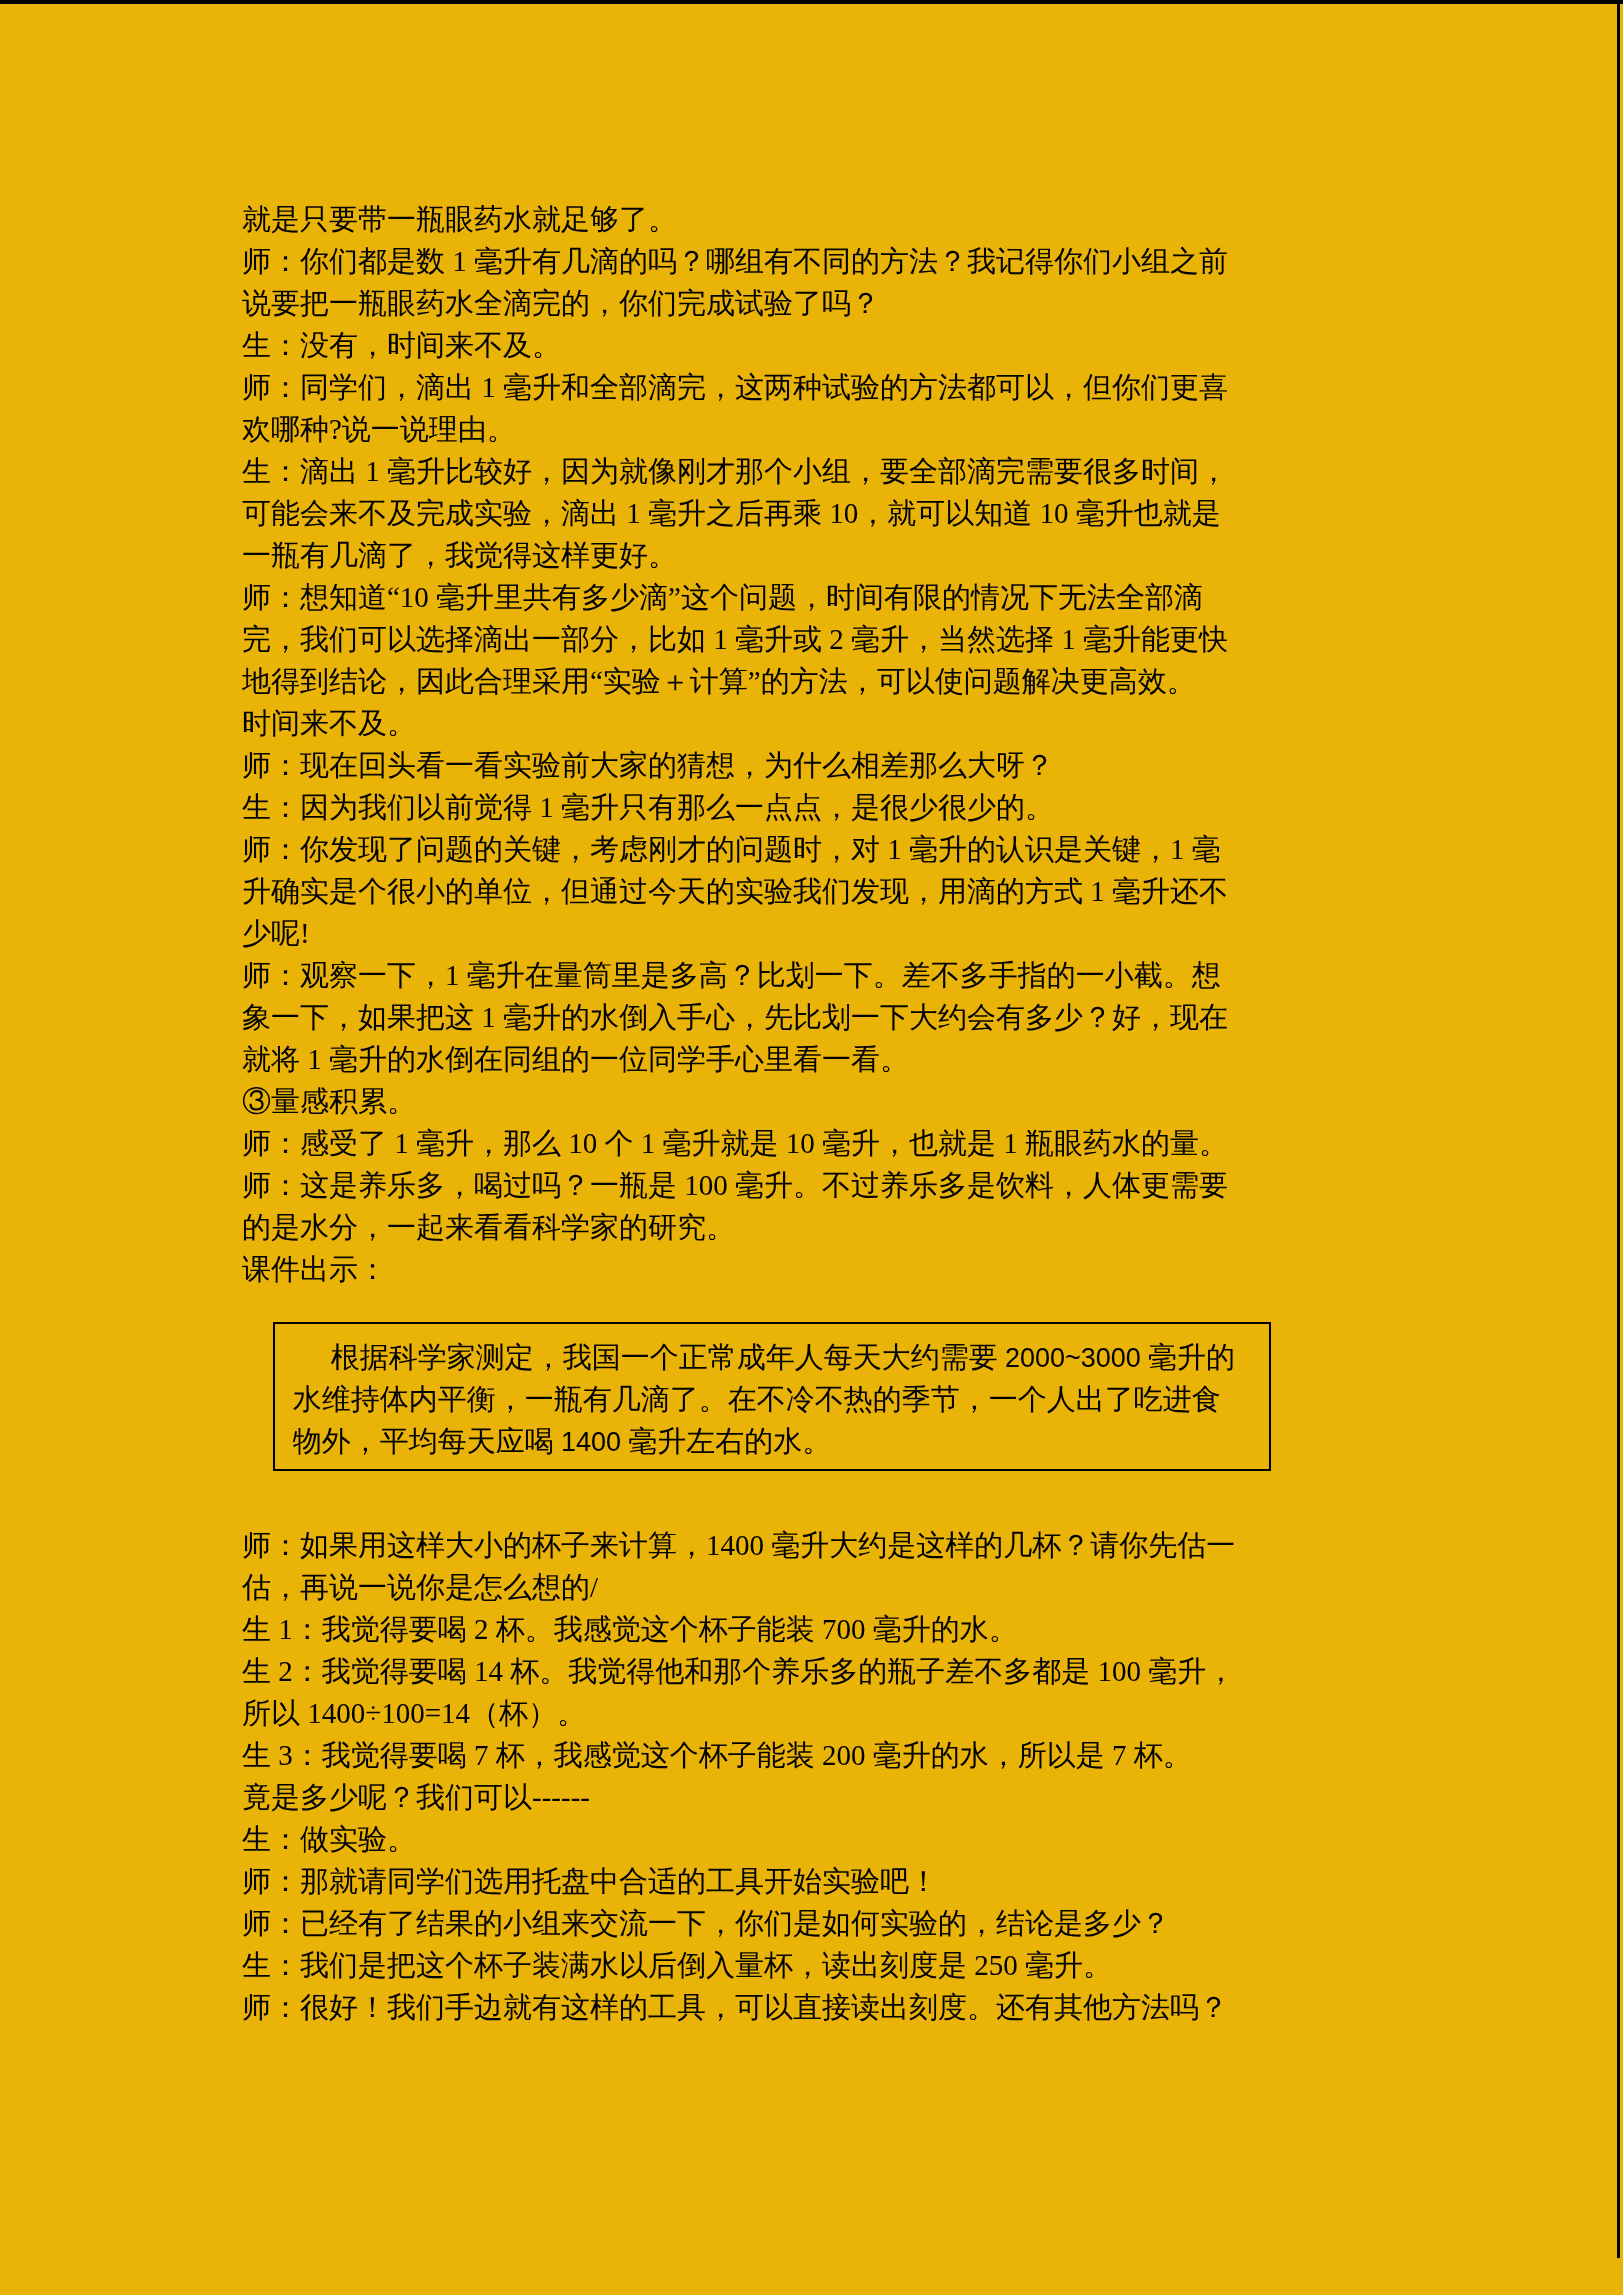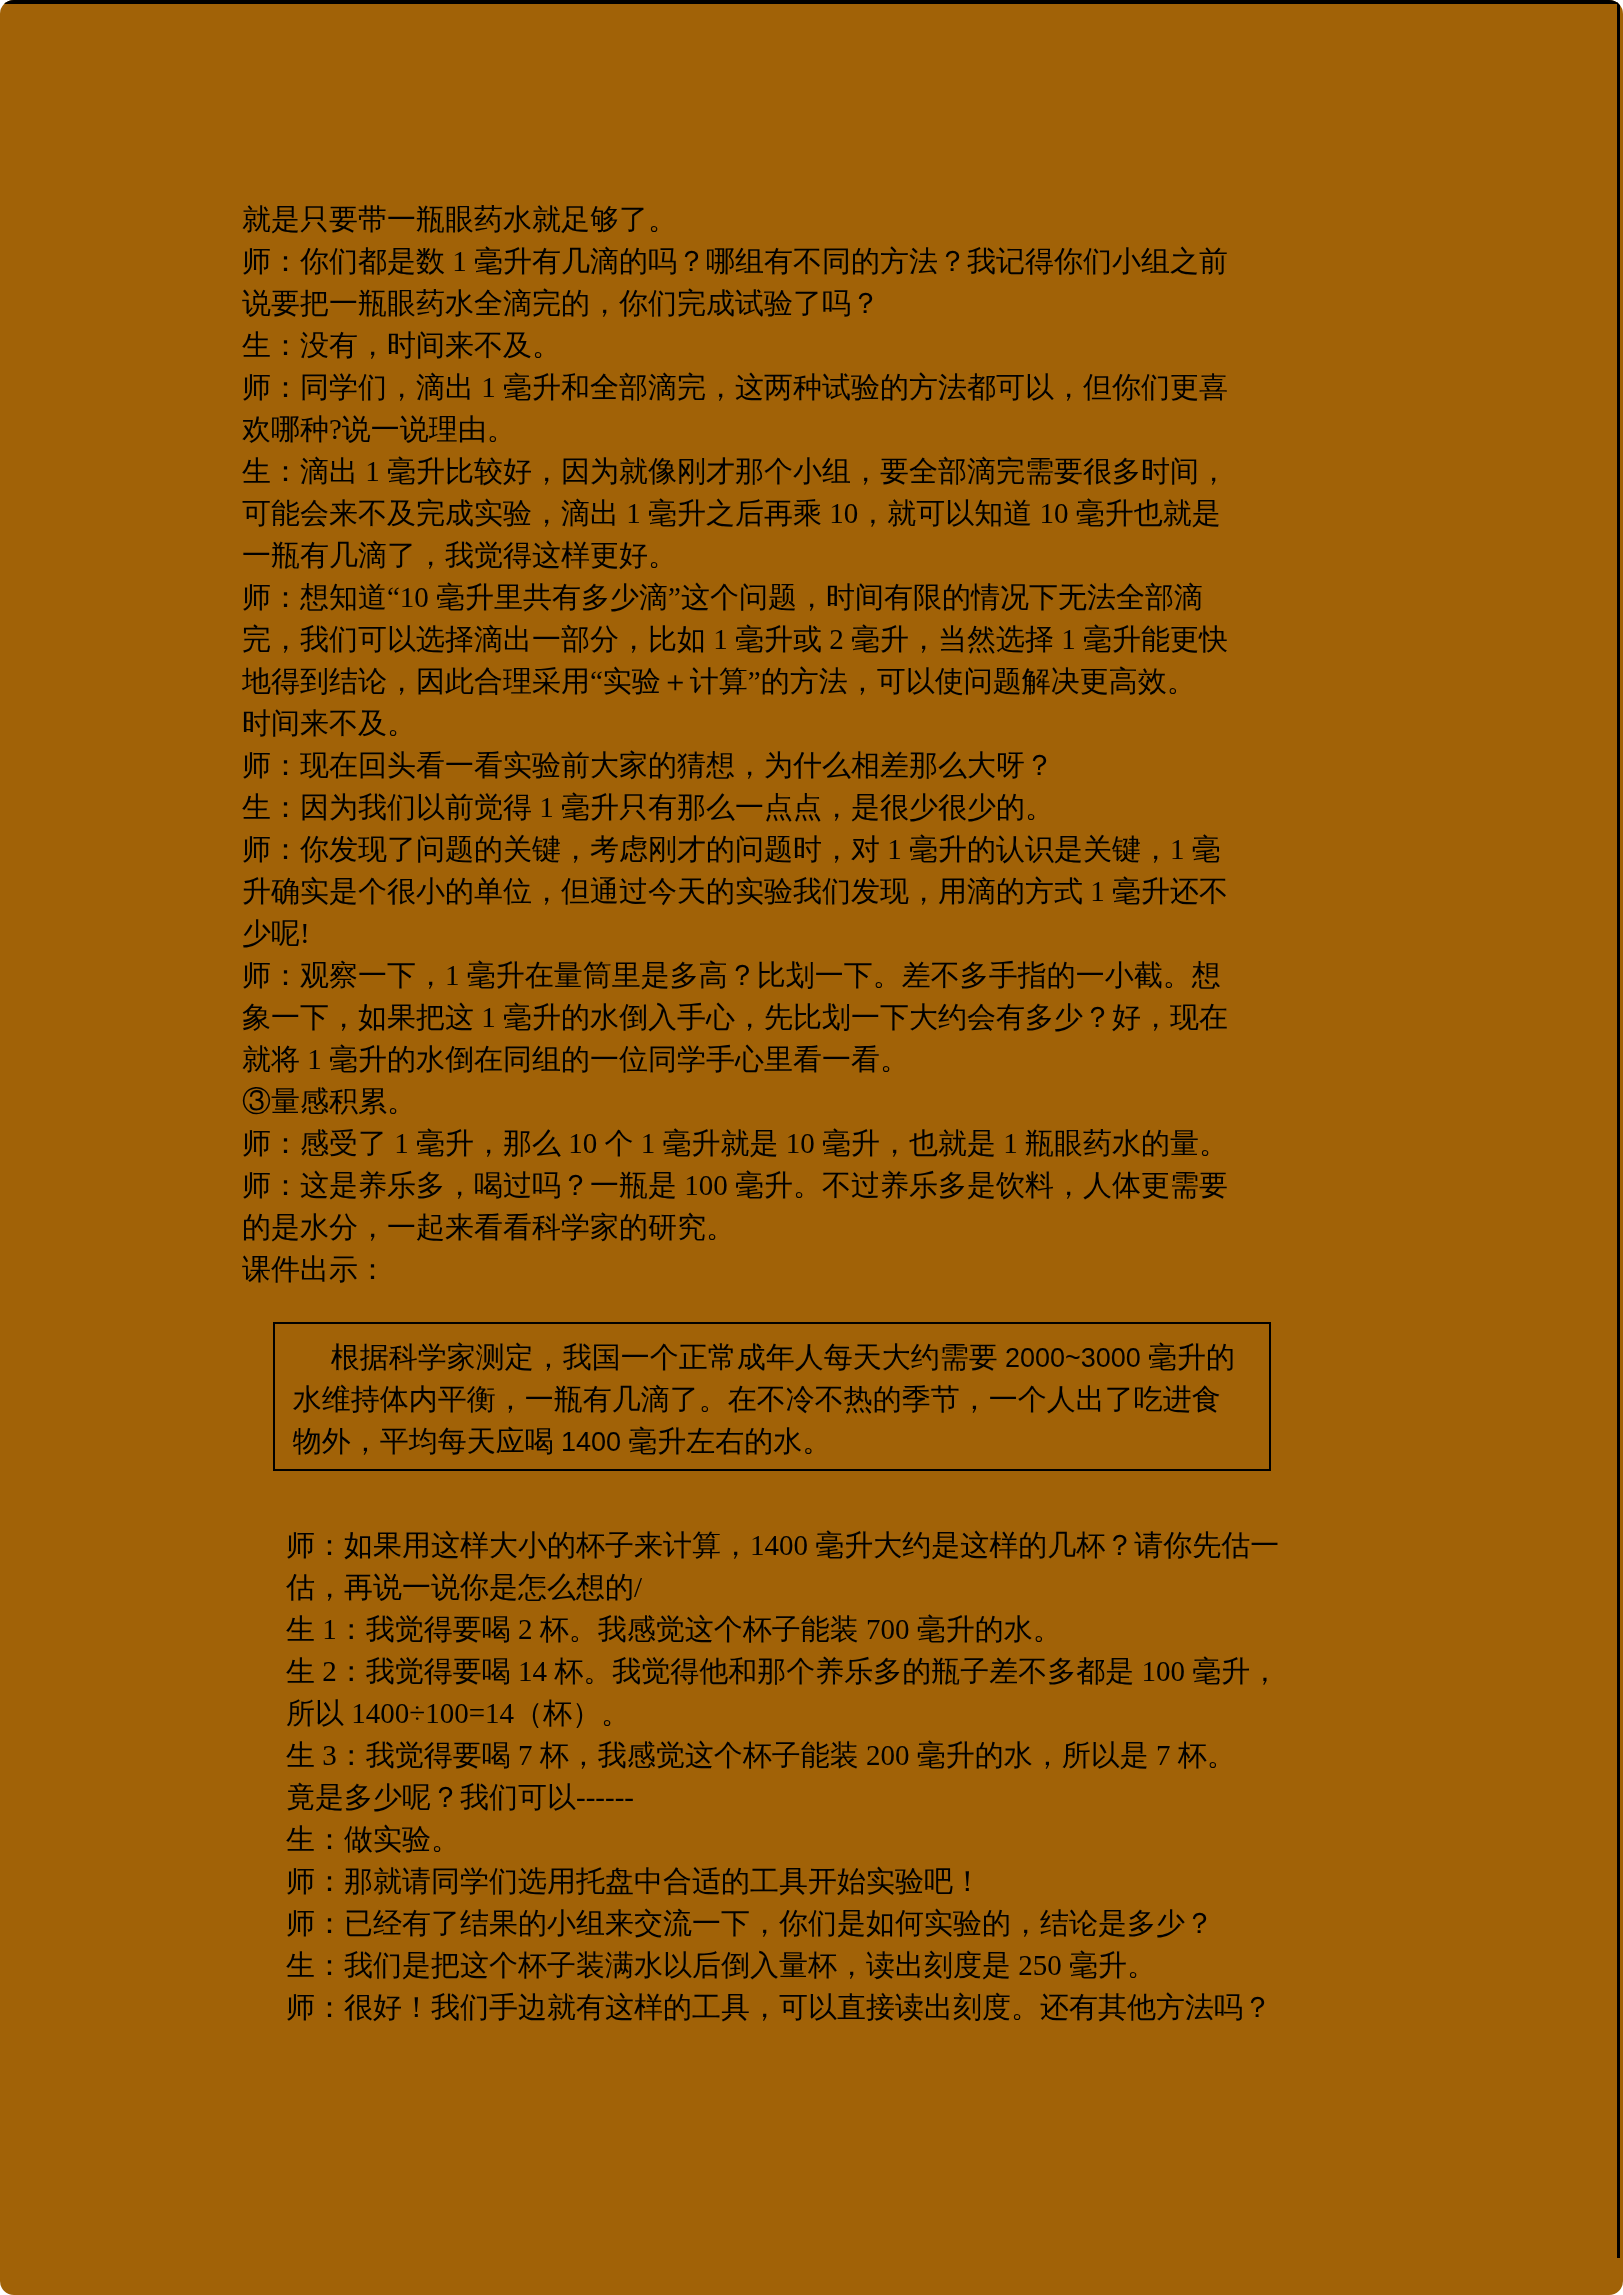--- a/index.html
+++ b/index.html
@@ -1,42 +1,41 @@
 <!DOCTYPE html>
 <html style="font-size:11px"><head>
 <meta charset="utf-8">
 <style>
   html, body { margin: 0; padding: 0; background: #ffffff; }
   .page {
     position: relative;
     width: 1623px;
     height: 2295px;
-    background: #a16207;
+    background: #eab308;
     overflow: hidden;
     color: #000000;
     font-family: "Liberation Serif", "DejaVu Serif", serif;
-    border-radius: 14px;
   }
   .scan-top-bar {
     position: absolute; left: 0; top: 0;
     width: 1623px; height: 4.1px; background: #000000;
   }
   .scan-right-line {
     position: absolute; left: 1617px; top: 0;
     width: 3.4px; height: 2258px; background: #000000;
   }
   .text-block {
     position: absolute;
     left: 242px;
     width: 1159px;
     font-size: 29px;
     line-height: 42px;
   }
   .block1 { top: 198px; }
-  .block2 { top: 1524px; margin-left: 44px; }
+  .block2 { top: 1524px; }
   .tline { height: 42px; white-space: nowrap; }
   .info-box {
     position: absolute;
     left: 273px; top: 1322px;
     width: 998px; height: 149px;
     border: 2.7px solid #000000;
     box-sizing: border-box;
     padding: 12.3px 13.6px 0 17.7px;
     font-size: 29px;
     line-height: 42px;

